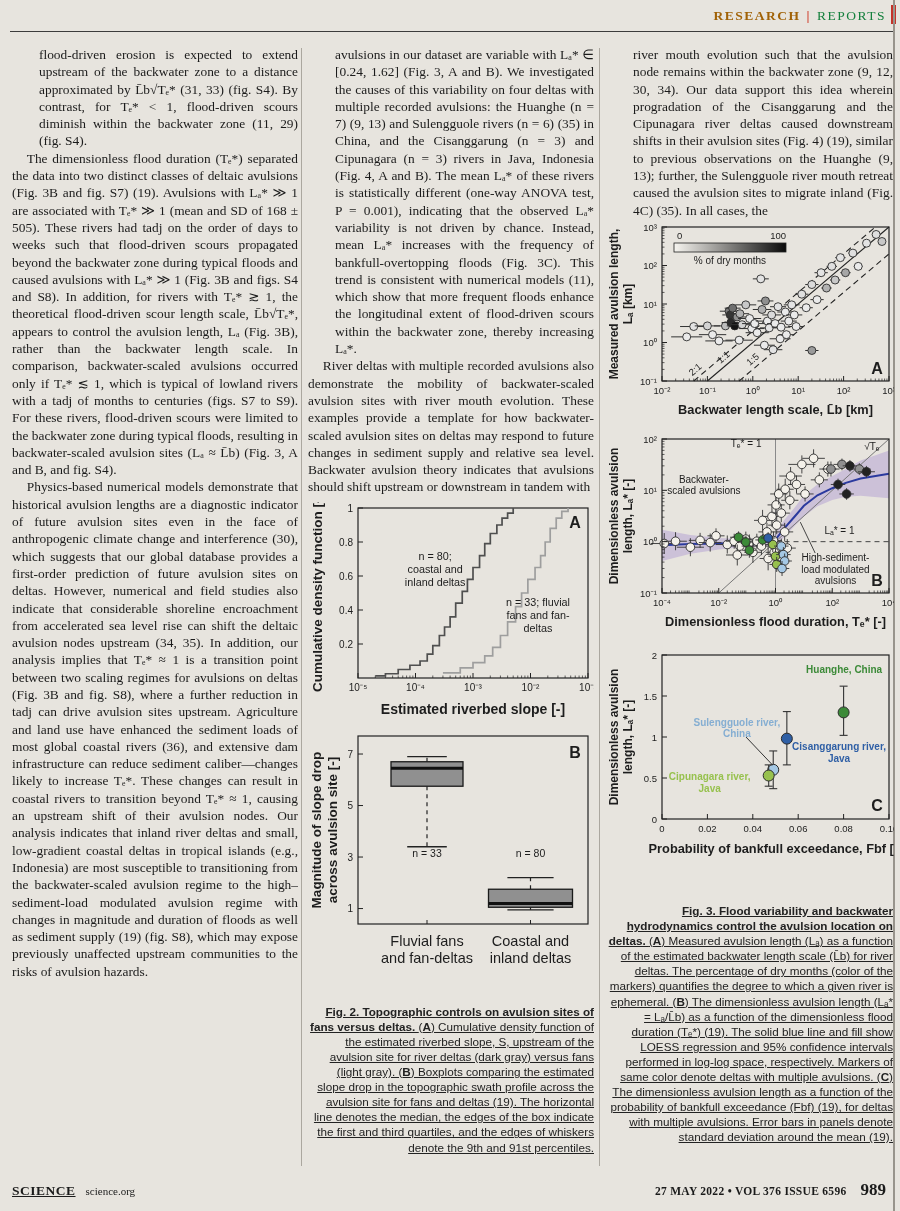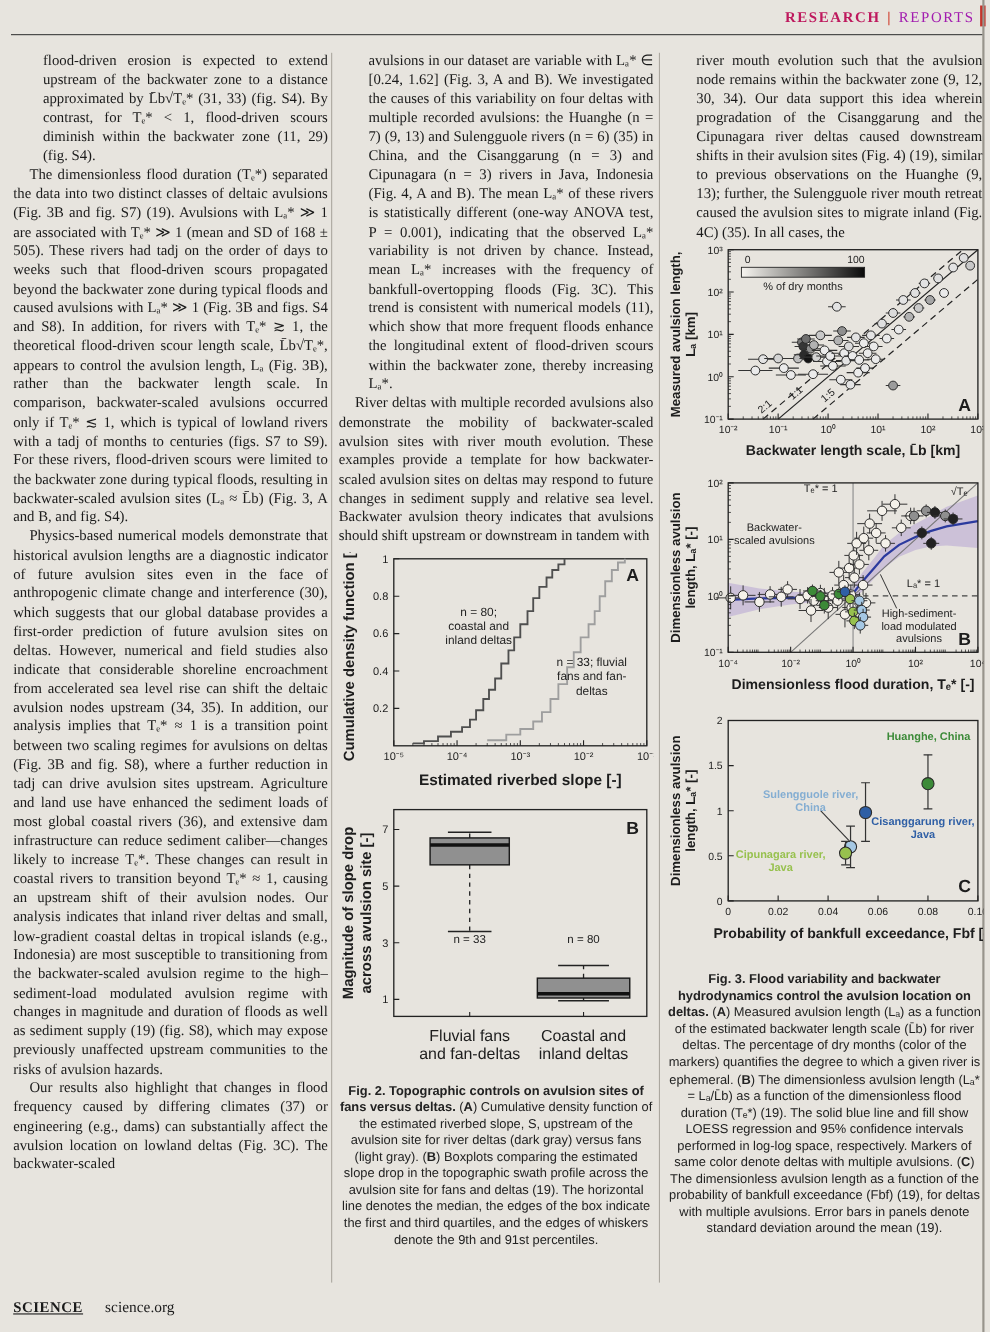--- a/index.html
+++ b/index.html
@@ -1,42 +1,42 @@
 <!DOCTYPE html>
 <html><head>
 <meta charset="utf-8">
 <style>
   html,body{margin:0;padding:0;background:#cfccc6;}
   .page{position:relative;width:900px;height:1211px;margin:0 auto;background:#e7e4de;overflow:hidden;
         font-family:"Liberation Serif",serif;color:#1b1b1b;}
   .red-mark{position:absolute;left:891px;top:5px;width:5px;height:19px;background:#c4342b;}
   .edge-shadow{position:absolute;left:893px;top:0;width:2px;height:1211px;background:#98948c;}
   header{position:absolute;top:8px;right:14px;font-size:13.5px;letter-spacing:1.5px;}
-  .hdr-research{font-weight:bold;color:#be185d;}
+  .hdr-research{font-weight:bold;color:#a16207;}
   .hdr-pipe{color:#cf3a28;font-weight:bold;margin:0 6px;}
-  .hdr-reports{color:#a21caf;}
+  .hdr-reports{color:#15803d;}
   .rule{position:absolute;left:10px;top:31px;width:883px;height:1.4px;background:#3c3c3c;}
   .colsep{position:absolute;top:48px;height:1118px;width:1px;background:#aba79f;}
   .colsep1{left:301px;} .colsep2{left:599px;}
   .col{position:absolute;top:46px;}
   .col1{left:12px;width:286px;}
   .col2{left:308px;width:286px;}
   .col3{left:606px;width:287px;}
   .col p{margin:0;font-size:13.4px;line-height:17.3px;text-align:justify;text-indent:1.1em;}
   .col p.cont{text-indent:0;margin-left:27px;}
   figure{margin:0;padding:0;}
   .fig2{margin-top:6px;}
   .fig3{margin-top:4px;}
   .chart{line-height:0;}
   .caption{font-family:"Liberation Sans",sans-serif;font-size:11.7px;line-height:15.1px;color:#222;
-           text-align:center;margin-top:4px;}
+           text-align:right;margin-top:24px;text-decoration:underline;}
   .caption .b{font-weight:bold;}
   footer{position:absolute;left:12px;right:14px;top:1180px;display:flex;justify-content:space-between;align-items:baseline;}
   .f-journal{font-weight:bold;font-size:13.5px;letter-spacing:.5px;text-decoration:underline;}
-  .f-site{font-size:14px;margin-left:20px;}
+  .f-site{font-size:11px;margin-left:10px;}
   .f-issue{font-size:11.5px;font-weight:bold;letter-spacing:.3px;}
   .f-page{font-size:17px;font-weight:bold;margin-left:14px;}
   svg{display:block;}
 </style>
 </head>
 <body>
 
 <div class="page">
   <div class="red-mark"></div>
   <div class="edge-shadow"></div>
@@ -45,21 +45,20 @@
     <span class="hdr-research">RESEARCH</span><span class="hdr-pipe">|</span><span class="hdr-reports">REPORTS</span>
   </header>
   <div class="rule"></div>
   <div class="colsep colsep1"></div>
   <div class="colsep colsep2"></div>
 
   <div class="col col1">
       <p class="cont">flood-driven erosion is expected to extend upstream of the backwater zone to a distance approximated by L̄b√Tₑ* (31, 33) (fig. S4). By contrast, for Tₑ* &lt; 1, flood-driven scours diminish within the backwater zone (11, 29) (fig. S4).</p>
       <p>The dimensionless flood duration (Tₑ*) separated the data into two distinct classes of deltaic avulsions (Fig. 3B and fig. S7) (19). Avulsions with Lₐ* ≫ 1 are associated with Tₑ* ≫ 1 (mean and SD of 168 ± 505). These rivers had tadj on the order of days to weeks such that flood-driven scours propagated beyond the backwater zone during typical floods and caused avulsions with Lₐ* ≫ 1 (Fig. 3B and figs. S4 and S8). In addition, for rivers with Tₑ* ≳ 1, the theoretical flood-driven scour length scale, L̄b√Tₑ*, appears to control the avulsion length, Lₐ (Fig. 3B), rather than the backwater length scale. In comparison, backwater-scaled avulsions occurred only if Tₑ* ≲ 1, which is typical of lowland rivers with a tadj of months to centuries (figs. S7 to S9). For these rivers, flood-driven scours were limited to the backwater zone during typical floods, resulting in backwater-scaled avulsion sites (Lₐ ≈ L̄b) (Fig. 3, A and B, and fig. S4).</p>
       <p>Physics-based numerical models demonstrate that historical avulsion lengths are a diagnostic indicator of future avulsion sites even in the face of anthropogenic climate change and interference (30), which suggests that our global database provides a first-order prediction of future avulsion sites on deltas. However, numerical and field studies also indicate that considerable shoreline encroachment from accelerated sea level rise can shift the deltaic avulsion nodes upstream (34, 35). In addition, our analysis implies that Tₑ* ≈ 1 is a transition point between two scaling regimes for avulsions on deltas (Fig. 3B and fig. S8), where a further reduction in tadj can drive avulsion sites upstream. Agriculture and land use have enhanced the sediment loads of most global coastal rivers (36), and extensive dam infrastructure can reduce sediment caliber—changes likely to increase Tₑ*. These changes can result in coastal rivers to transition beyond Tₑ* ≈ 1, causing an upstream shift of their avulsion nodes. Our analysis indicates that inland river deltas and small, low-gradient coastal deltas in tropical islands (e.g., Indonesia) are most susceptible to transitioning from the backwater-scaled avulsion regime to the high–sediment-load modulated avulsion regime with changes in magnitude and duration of floods as well as sediment supply (19) (fig. S8), which may expose previously unaffected upstream communities to the risks of avulsion hazards.</p>
-      <p>Our results also highlight that changes in flood frequency caused by differing climates (37) or engineering (e.g., dams) can substantially affect the avulsion location on lowland deltas (Fig. 3C). The backwater-scaled</p>
     </div>
 
   <div class="col col2">
     <div>
         <p class="cont">avulsions in our dataset are variable with Lₐ* ∈ [0.24, 1.62] (Fig. 3, A and B). We investigated the causes of this variability on four deltas with multiple recorded avulsions: the Huanghe (n = 7) (9, 13) and Sulengguole rivers (n = 6) (35) in China, and the Cisanggarung (n = 3) and Cipunagara (n = 3) rivers in Java, Indonesia (Fig. 4, A and B). The mean Lₐ* of these rivers is statistically different (one-way ANOVA test, P = 0.001), indicating that the observed Lₐ* variability is not driven by chance. Instead, mean Lₐ* increases with the frequency of bankfull-overtopping floods (Fig. 3C). This trend is consistent with numerical models (11), which show that more frequent floods enhance the longitudinal extent of flood-driven scours within the backwater zone, thereby increasing Lₐ*.</p>
         <p>River deltas with multiple recorded avulsions also demonstrate the mobility of backwater-scaled avulsion sites with river mouth evolution. These examples provide a template for how backwater-scaled avulsion sites on deltas may respond to future changes in sediment supply and relative sea level. Backwater avulsion theory indicates that avulsions should shift upstream or downstream in tandem with</p>
       </div>
     <figure class="fig2">
       <div class="chart">
           <svg width="286" height="226" viewBox="0 0 286 226">
@@ -754,14 +753,17 @@
           </svg>
         </div>
       <figcaption class="caption"><span class="b">Fig. 3. Flood variability and backwater hydrodynamics control the avulsion location on deltas. </span><span>(</span><span class="b">A</span><span>) Measured avulsion length (Lₐ) as a function of the estimated backwater length scale (L̄b) for river deltas. The percentage of dry months (color of the markers) quantifies the degree to which a given river is ephemeral. (</span><span class="b">B</span><span>) The dimensionless avulsion length (Lₐ* = Lₐ/L̄b) as a function of the dimensionless flood duration (Tₑ*) (19). The solid blue line and fill show LOESS regression and 95% confidence intervals performed in log-log space, respectively. Markers of same color denote deltas with multiple avulsions. (</span><span class="b">C</span><span>) The dimensionless avulsion length as a function of the probability of bankfull exceedance (Fbf) (19), for deltas with multiple avulsions. Error bars in panels denote standard deviation around the mean (19).</span></figcaption>
     </figure>
   </div>
 
   <footer>
     <div class="f-left">
       <span class="f-journal">SCIENCE</span><span class="f-site">science.org</span>
     </div>
+    <div class="f-right">
+      <span class="f-issue">27 MAY 2022 • VOL 376 ISSUE 6596</span><span class="f-page">989</span>
+    </div>
   </footer>
 </div>
 
 </body></html>

